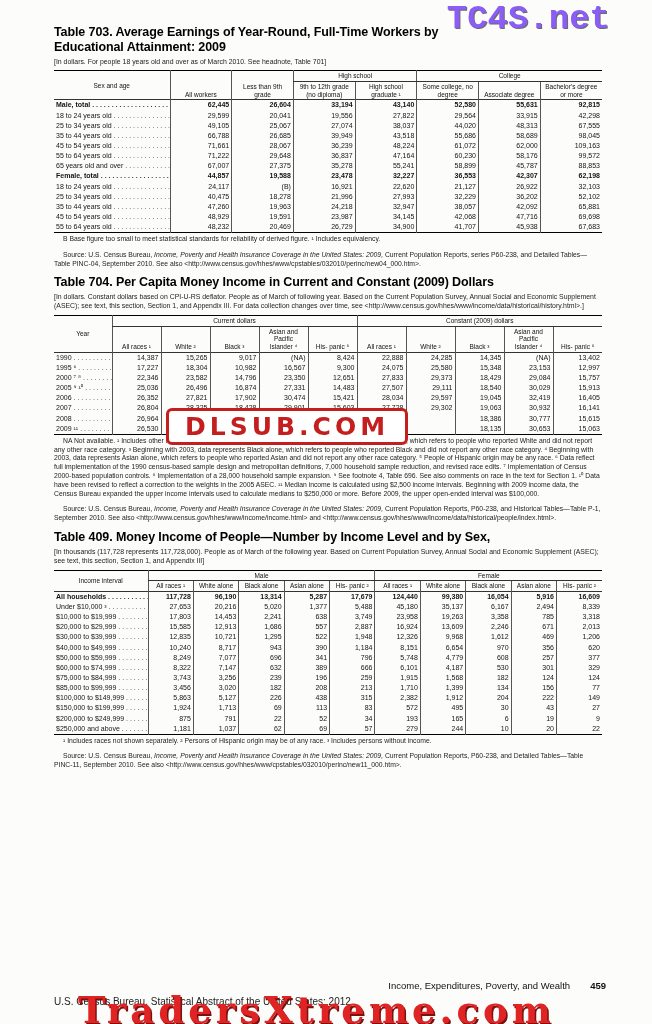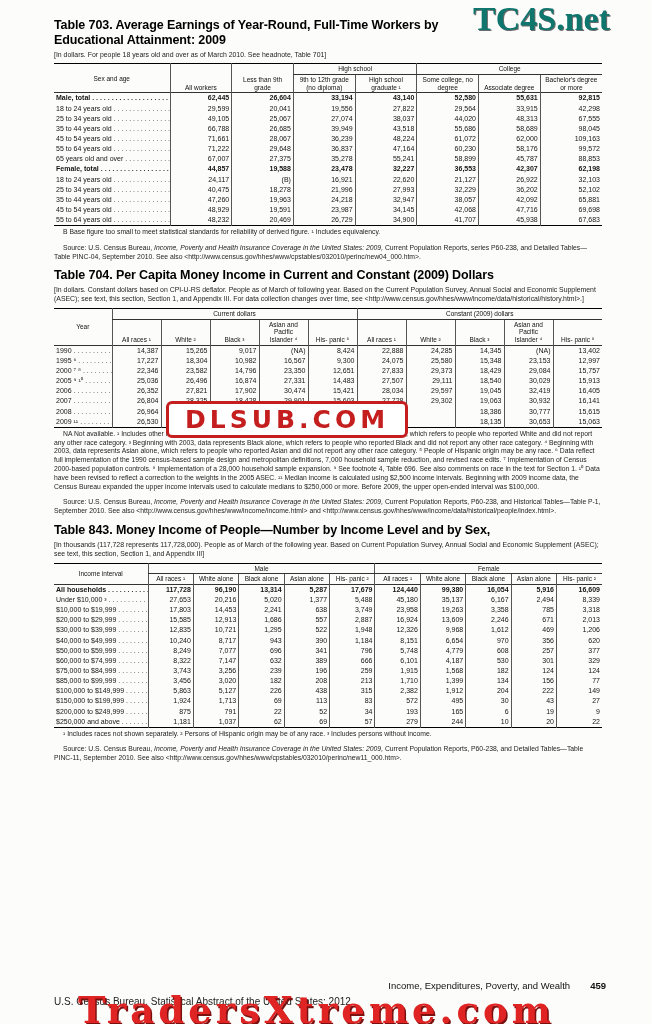--- a/index.html
+++ b/index.html
@@ -5,21 +5,21 @@
   html,body{margin:0;padding:0}
   body{
     width:652px;height:1024px;position:relative;overflow:hidden;
     background:#fcfcfa;color:#141414;
     font-family:"Liberation Sans",sans-serif;
   }
   .page{position:absolute;left:54px;top:0;width:548px}
   .tbl-title{font-weight:bold;font-size:12.5px;line-height:1.18;letter-spacing:-.1px;color:#000}
   .headnote{font-size:6.9px;line-height:1.3;margin:3px 0 4px;color:#222}
   .section{margin-top:1px}
-  .section-first{margin-top:18px}
+  .section-first{margin-top:25px}
 
   .twrap{position:relative}
   table{width:100%;border-collapse:collapse;table-layout:fixed;
         border-top:1px solid #000;border-bottom:1px solid #000;margin-top:2px}
   thead{border-bottom:1px solid #333}
   thead th{font-weight:normal;font-size:6.5px;line-height:1.18;text-align:center;
            vertical-align:bottom;padding:1px 2px;color:#111}
   th.sp{border-bottom:1px solid #333;vertical-align:middle}
   th.mid{vertical-align:middle}
   .vl{border-left:1px solid #555}
@@ -28,22 +28,22 @@
   td.stub::after{content:" . . . . . . . . . . . . . . . . . . . . . . . . . . . .";color:#333}
   td.num{text-align:right;border-left:1px solid #555;white-space:nowrap;overflow:hidden}
   .row-bold td{font-weight:bold}
 
   .note,.source{font-size:6.8px;line-height:1.3;text-indent:9px;color:#1c1c1c;margin-top:2px}
   .source i{font-style:italic}
 
   
   .wm-top{
     position:absolute;top:0px;right:42px;z-index:6;
-    font-family:Liberation Serif, serif;font-weight:bold;font-size:34px;
-    color:#0f766e;letter-spacing:0px;text-shadow:1px 1px 0 #6b6b6b;
+    font-family:Liberation Mono, monospace;font-weight:bold;font-size:34px;
+    color:#8b5cf6;letter-spacing:0px;text-shadow:1px 1px 0 #6b6b6b;
   }
   .wm-mid{
     position:absolute;left:112px;bottom:-10px;z-index:5;
     background:#fff;border:3px solid #c41e1e;border-radius:6px;
     color:#c41e1e;font-family:"DejaVu Sans",sans-serif;font-weight:bold;
     font-size:25px;letter-spacing:4px;padding:1px 16px;white-space:nowrap;
   }
   .wm-bottom{
     position:absolute;left:78px;top:988px;z-index:6;
     font-family:"DejaVu Serif",serif;font-weight:bold;font-size:37px;
@@ -369,21 +369,21 @@
       </table>
       <div class="wm-mid">DLSUB.COM</div>
     </div>
 
     <p class="note">NA Not available. ¹ Includes other races not shown separately. ² Beginning with 2003, data represents White alone, which refers to people who reported White and did not report any other race category. ³ Beginning with 2003, data represents Black alone, which refers to people who reported Black and did not report any other race category. ⁴ Beginning with 2003, data represents Asian alone, which refers to people who reported Asian and did not report any other race category. ⁵ People of Hispanic origin may be any race. ⁶ Data reflect full implementation of the 1990 census-based sample design and metropolitan definitions, 7,000 household sample reduction, and revised race edits. ⁷ Implementation of Census 2000-based population controls. ⁸ Implementation of a 28,000 household sample expansion. ⁹ See footnote 4, Table 696. See also comments on race in the text for Section 1. ¹⁰ Data have been revised to reflect a correction to the weights in the 2005 ASEC. ¹¹ Median income is calculated using $2,500 income intervals. Beginning with 2009 income data, the Census Bureau expanded the upper income intervals used to calculate medians to $250,000 or more. Before 2009, the upper open-ended interval was $100,000.</p>
     <p class="source"><span>Source: U.S. Census Bureau, </span><i>Income, Poverty and Health Insurance Coverage in the United States: 2009,</i><span> Current Population Reports, P60-238, and Historical Tables—Table P-1, September 2010. See also &lt;http://www.census.gov/hhes/www/income/income.html&gt; and &lt;http://www.census.gov/hhes/www/income/data/historical/people/index.html&gt;.</span></p>
   </div>
 
   <div class="section">
     <div class="tbl-title">
-      <div>Table 843. Money Income of People—Number by Income Level and by Sex,</div>
+      <div>Table 409. Money Income of People—Number by Income Level and by Sex,</div>
     </div>
     <div class="headnote">[In thousands (117,728 represents 117,728,000). People as of March of the following year. Based on Current Population Survey, Annual Social and Economic Supplement (ASEC); see text, this section, Section 1, and Appendix III]</div>
 
     <div class="twrap">
       <table>
         <colgroup>
             <col style="width:94px">
           </colgroup>
         <thead>
           <tr>

